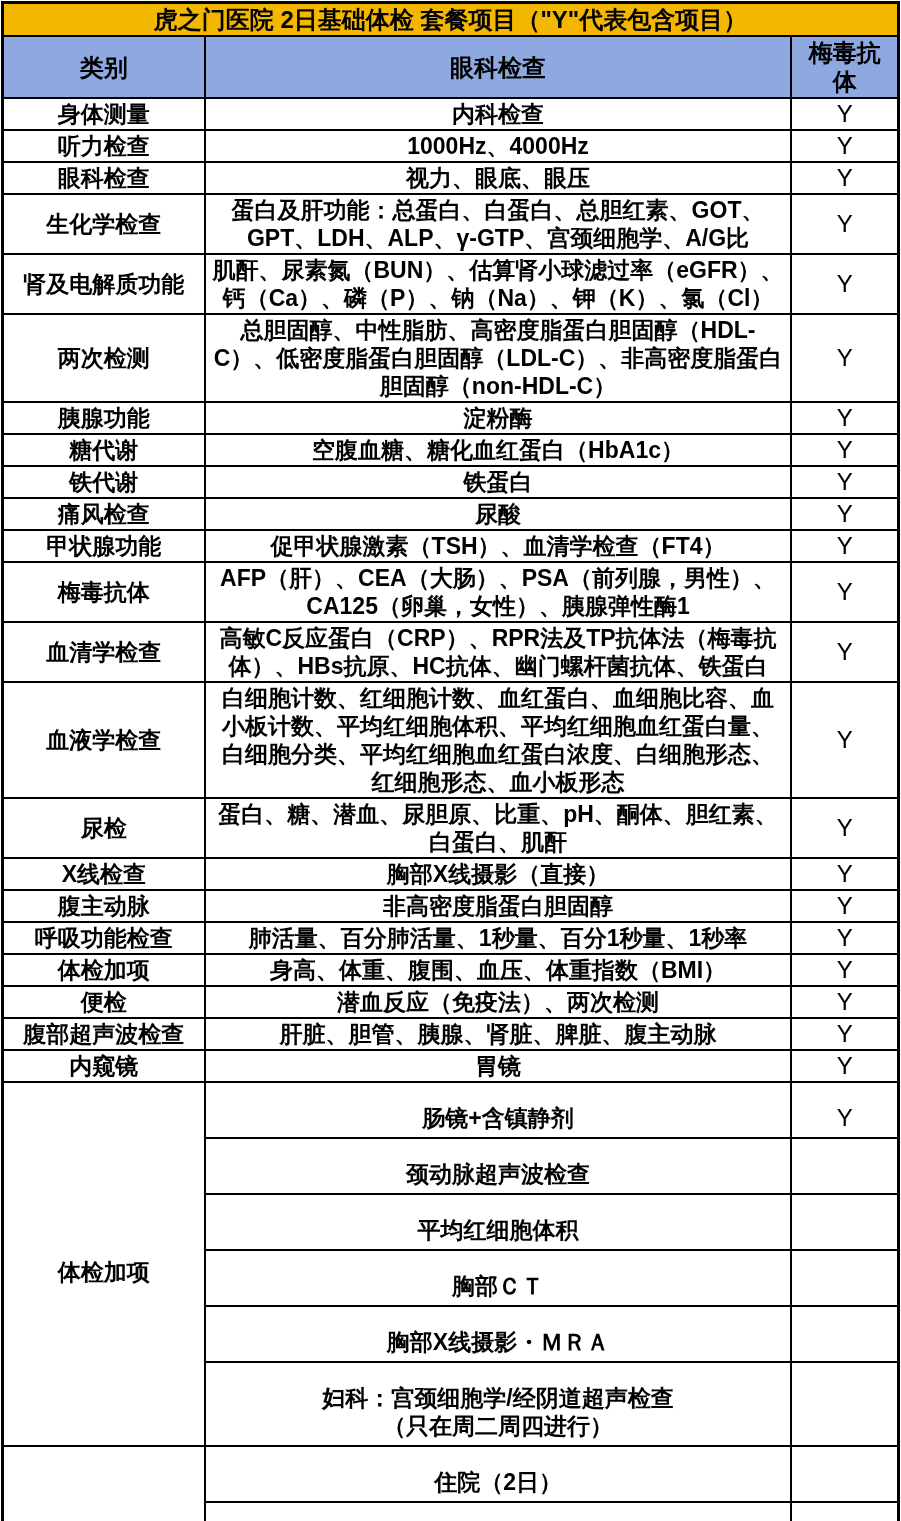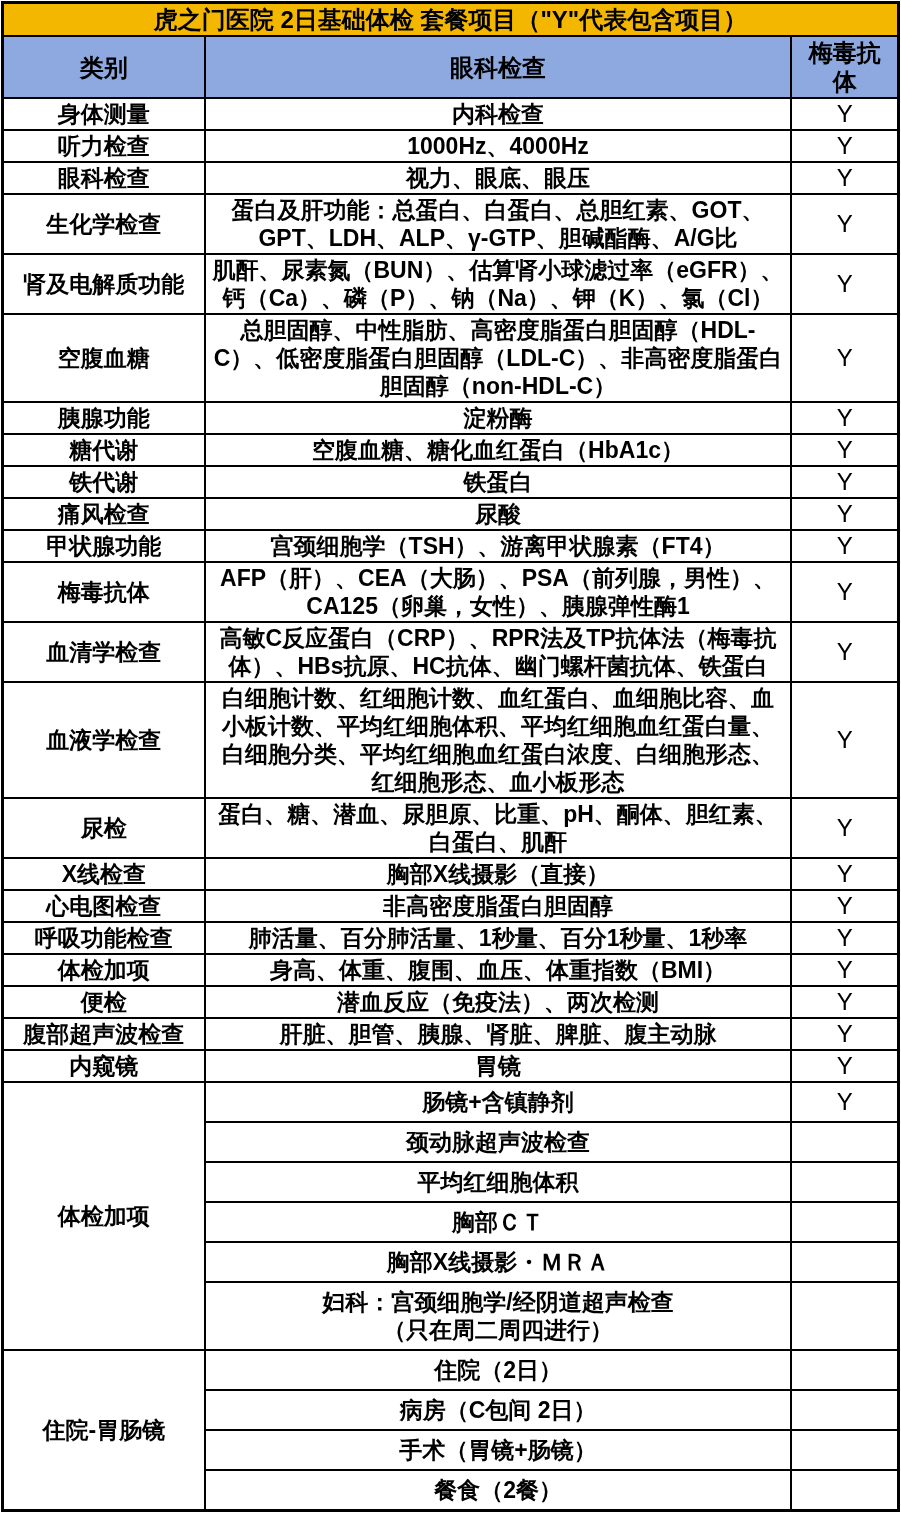--- a/index.html
+++ b/index.html
@@ -48,21 +48,21 @@
   th.col-header {
     background: var(--header-bg);
     font-size: 24px;
     line-height: 29px;
   }
   td.inc {
     font-weight: 400;
     font-size: 24px;
   }
   tr.tall td {
-    padding-top: 5px;
+    padding-top: 21px;
     padding-bottom: 5px;
     margin-left: 44px;
   }
 </style>
 </head>
 <body>
 
 <table class="package">
   <colgroup>
     <col class="c-cat">
@@ -91,30 +91,30 @@
         <td class="item">1000Hz、4000Hz</td>
         <td class="inc">Y</td>
       </tr>
       <tr>
         <td class="cat" rowspan="1">眼科检查</td>
         <td class="item">视力、眼底、眼压</td>
         <td class="inc">Y</td>
       </tr>
       <tr>
         <td class="cat" rowspan="1">生化学检查</td>
-        <td class="item">蛋白及肝功能：总蛋白、白蛋白、总胆红素、GOT、GPT、LDH、ALP、γ-GTP、胆碱酯酶、A/G比</td>
+        <td class="item">蛋白及肝功能：总蛋白、白蛋白、总胆红素、GOT、GPT、LDH、ALP、γ-GTP、宫颈细胞学、A/G比</td>
         <td class="inc">Y</td>
       </tr>
       <tr>
         <td class="cat" rowspan="1">肾及电解质功能</td>
         <td class="item">肌酐、尿素氮（BUN）、估算肾小球滤过率（eGFR）、钙（Ca）、磷（P）、钠（Na）、钾（K）、氯（Cl）</td>
         <td class="inc">Y</td>
       </tr>
       <tr>
-        <td class="cat" rowspan="1">空腹血糖</td>
+        <td class="cat" rowspan="1">两次检测</td>
         <td class="item">总胆固醇、中性脂肪、高密度脂蛋白胆固醇（HDL-C）、低密度脂蛋白胆固醇（LDL-C）、非高密度脂蛋白胆固醇（non-HDL-C）</td>
         <td class="inc">Y</td>
       </tr>
       <tr>
         <td class="cat" rowspan="1">胰腺功能</td>
         <td class="item">淀粉酶</td>
         <td class="inc">Y</td>
       </tr>
       <tr>
         <td class="cat" rowspan="1">糖代谢</td>
@@ -126,21 +126,21 @@
         <td class="item">铁蛋白</td>
         <td class="inc">Y</td>
       </tr>
       <tr>
         <td class="cat" rowspan="1">痛风检查</td>
         <td class="item">尿酸</td>
         <td class="inc">Y</td>
       </tr>
       <tr>
         <td class="cat" rowspan="1">甲状腺功能</td>
-        <td class="item">宫颈细胞学（TSH）、游离甲状腺素（FT4）</td>
+        <td class="item">促甲状腺激素（TSH）、血清学检查（FT4）</td>
         <td class="inc">Y</td>
       </tr>
       <tr>
         <td class="cat" rowspan="1">梅毒抗体</td>
         <td class="item">AFP（肝）、CEA（大肠）、PSA（前列腺，男性）、CA125（卵巢，女性）、胰腺弹性酶1</td>
         <td class="inc">Y</td>
       </tr>
       <tr>
         <td class="cat" rowspan="1">血清学检查</td>
         <td class="item">高敏C反应蛋白（CRP）、RPR法及TP抗体法（梅毒抗体）、HBs抗原、HC抗体、幽门螺杆菌抗体、铁蛋白</td>
@@ -155,21 +155,21 @@
         <td class="cat" rowspan="1">尿检</td>
         <td class="item">蛋白、糖、潜血、尿胆原、比重、pH、酮体、胆红素、白蛋白、肌酐</td>
         <td class="inc">Y</td>
       </tr>
       <tr>
         <td class="cat" rowspan="1">X线检查</td>
         <td class="item">胸部X线摄影（直接）</td>
         <td class="inc">Y</td>
       </tr>
       <tr>
-        <td class="cat" rowspan="1">心电图检查</td>
+        <td class="cat" rowspan="1">腹主动脉</td>
         <td class="item">非高密度脂蛋白胆固醇</td>
         <td class="inc">Y</td>
       </tr>
       <tr>
         <td class="cat" rowspan="1">呼吸功能检查</td>
         <td class="item">肺活量、百分肺活量、1秒量、百分1秒量、1秒率</td>
         <td class="inc">Y</td>
       </tr>
       <tr>
         <td class="cat" rowspan="1">体检加项</td>

